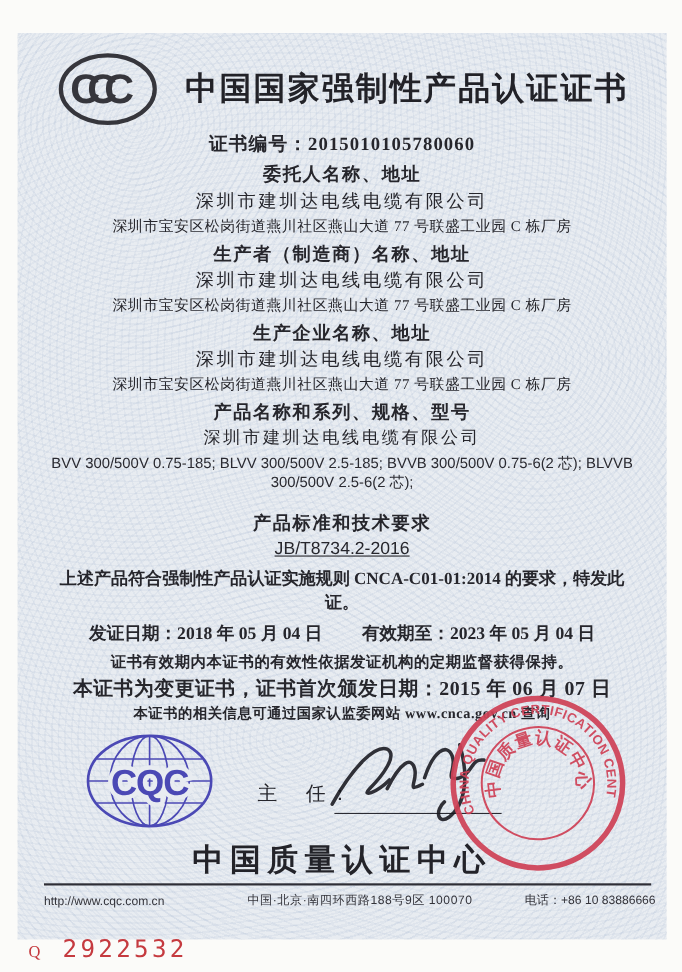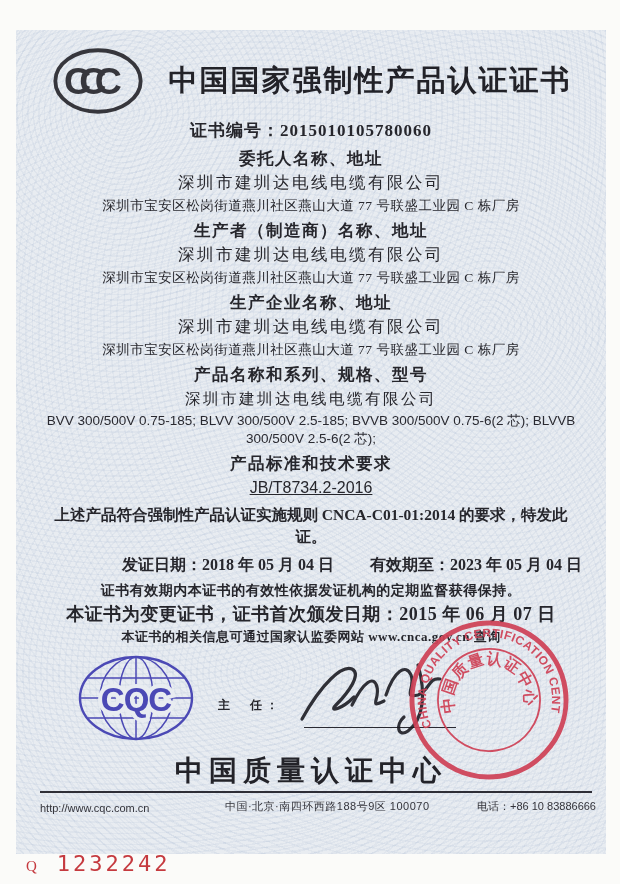--- a/index.html
+++ b/index.html
@@ -23,32 +23,32 @@
   }
   .hdr { display:flex; align-items:center; justify-content:center; gap:24px; height:66px; margin-top:4px; }
   .hdr svg { flex:0 0 auto; }
   .title { font-size:29px; font-weight:bold; letter-spacing:2px; color:#222228;
            font-family:"Liberation Sans","DejaVu Sans",sans-serif; white-space:nowrap; }
   .certno { font-size:17px; font-weight:bold; line-height:26px; margin-top:4px; letter-spacing:1px; }
   .h   { font-size:16.5px; font-weight:bold; line-height:24px; margin-top:3px; letter-spacing:1.5px; }
   .nm  { font-size:16.5px; line-height:24px; letter-spacing:2.5px; }
   .ad  { font-size:13.5px; line-height:21px; letter-spacing:.5px; }
   .models { font-family:"Liberation Sans","DejaVu Sans",sans-serif; font-size:13.5px; line-height:18px;
-            max-width:545px; margin:1px auto 4px; color:#2a2a31; }
+            max-width:545px; margin:1px auto 16px; color:#2a2a31; }
   .std { font-size:16px; line-height:23px; font-family:"Liberation Sans","DejaVu Sans",sans-serif;text-decoration:underline; }
   .statement { font-size:15.5px; font-weight:bold; line-height:22px; max-width:560px; margin:5px auto 0; }
-  .dates { font-size:16px; font-weight:bold; line-height:27px; margin-top:3px; white-space:nowrap;text-align:right; }
+  .dates { font-size:16px; font-weight:bold; line-height:27px; margin-top:3px; white-space:nowrap; }
   .dates .gap { display:inline-block; width:36px; }
   .note1 { font-size:14px; font-weight:bold; line-height:25px; letter-spacing:.5px; }
   .note2 { font-size:18px;  font-weight:bold; line-height:23px; letter-spacing:.5px; }
   .note3 { font-size:13px;  font-weight:bold; line-height:21px; letter-spacing:.5px; }
   .sign-area { position:relative; height:118px; margin-top:2px; }
   .cqc-logo  { position:absolute; left:36px; top:4px; }
   .sig-block { position:absolute; left:178px; top:14px; width:250px; height:100px; text-align:left; }
-  .sig-label { position:absolute; left:0; top:34px; font-size:12px; font-weight:bold; letter-spacing:4px; }
+  .sig-label { position:absolute; left:16px; top:34px; font-size:18px; font-weight:normal; letter-spacing:4px; }
   .sig-line  { position:absolute; left:86px; top:64px; width:152px; border-top:1.6px solid #2a2a32; }
   .sig-ink   { position:absolute; left:74px; top:-14px; }
   .stamp     { position:absolute; right:8px; top:-34px; transform:rotate(-8deg); opacity:.93; }
   .issuer-name { font-size:28px; font-weight:bold; letter-spacing:6px; line-height:32px; margin-top:-12px; color:#232329; }
   .rule { width:552px; margin:4px auto 0; border-top:2px solid #2e2e36; }
   .foot { width:556px; margin:6px auto 0; display:flex; justify-content:space-between; align-items:flex-end;
           font-size:11px; color:#33333a; font-family:"Liberation Sans","DejaVu Sans",sans-serif; }
   .foot .mid { letter-spacing:.5px;margin-left:28px; }
   .serial { position:absolute; left:26px; top:851px; color:#c53a3f; white-space:nowrap; }
   .serial .q { font-size:15px; font-family:"Liberation Serif",serif; margin-right:20px; }
@@ -151,14 +151,14 @@
   <div class="rule"></div>
   <div class="foot">
     <span>http://www.cqc.com.cn</span>
     <span class="mid">中国·北京·南四环西路188号9区  100070</span>
     <span>电话：+86 10 83886666</span>
   </div>
 
 </div>
 
 <div class="serial">
-  <span class="q">Q</span><span class="num">1232242</span>
+  <span class="q">Q</span><span class="num">2922532</span>
 </div>
 
 </body></html>

